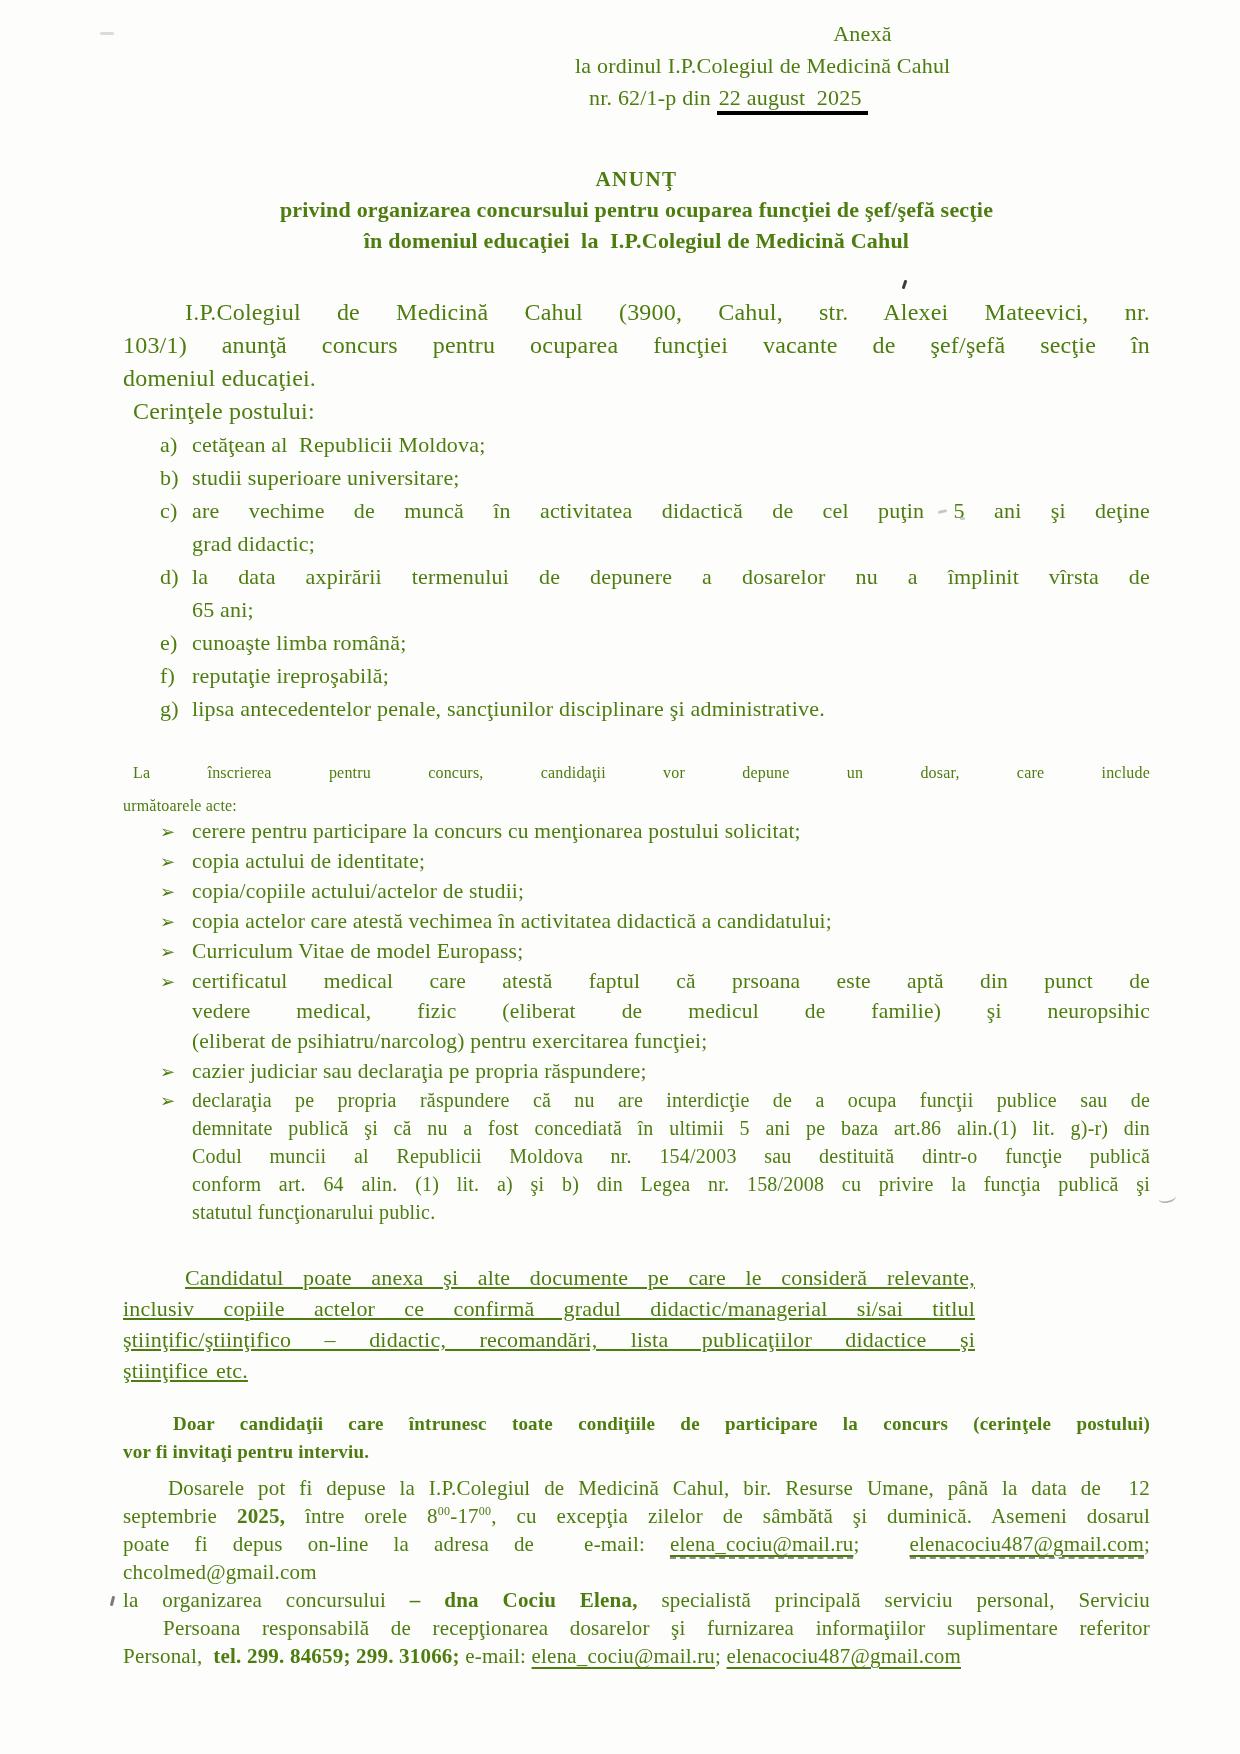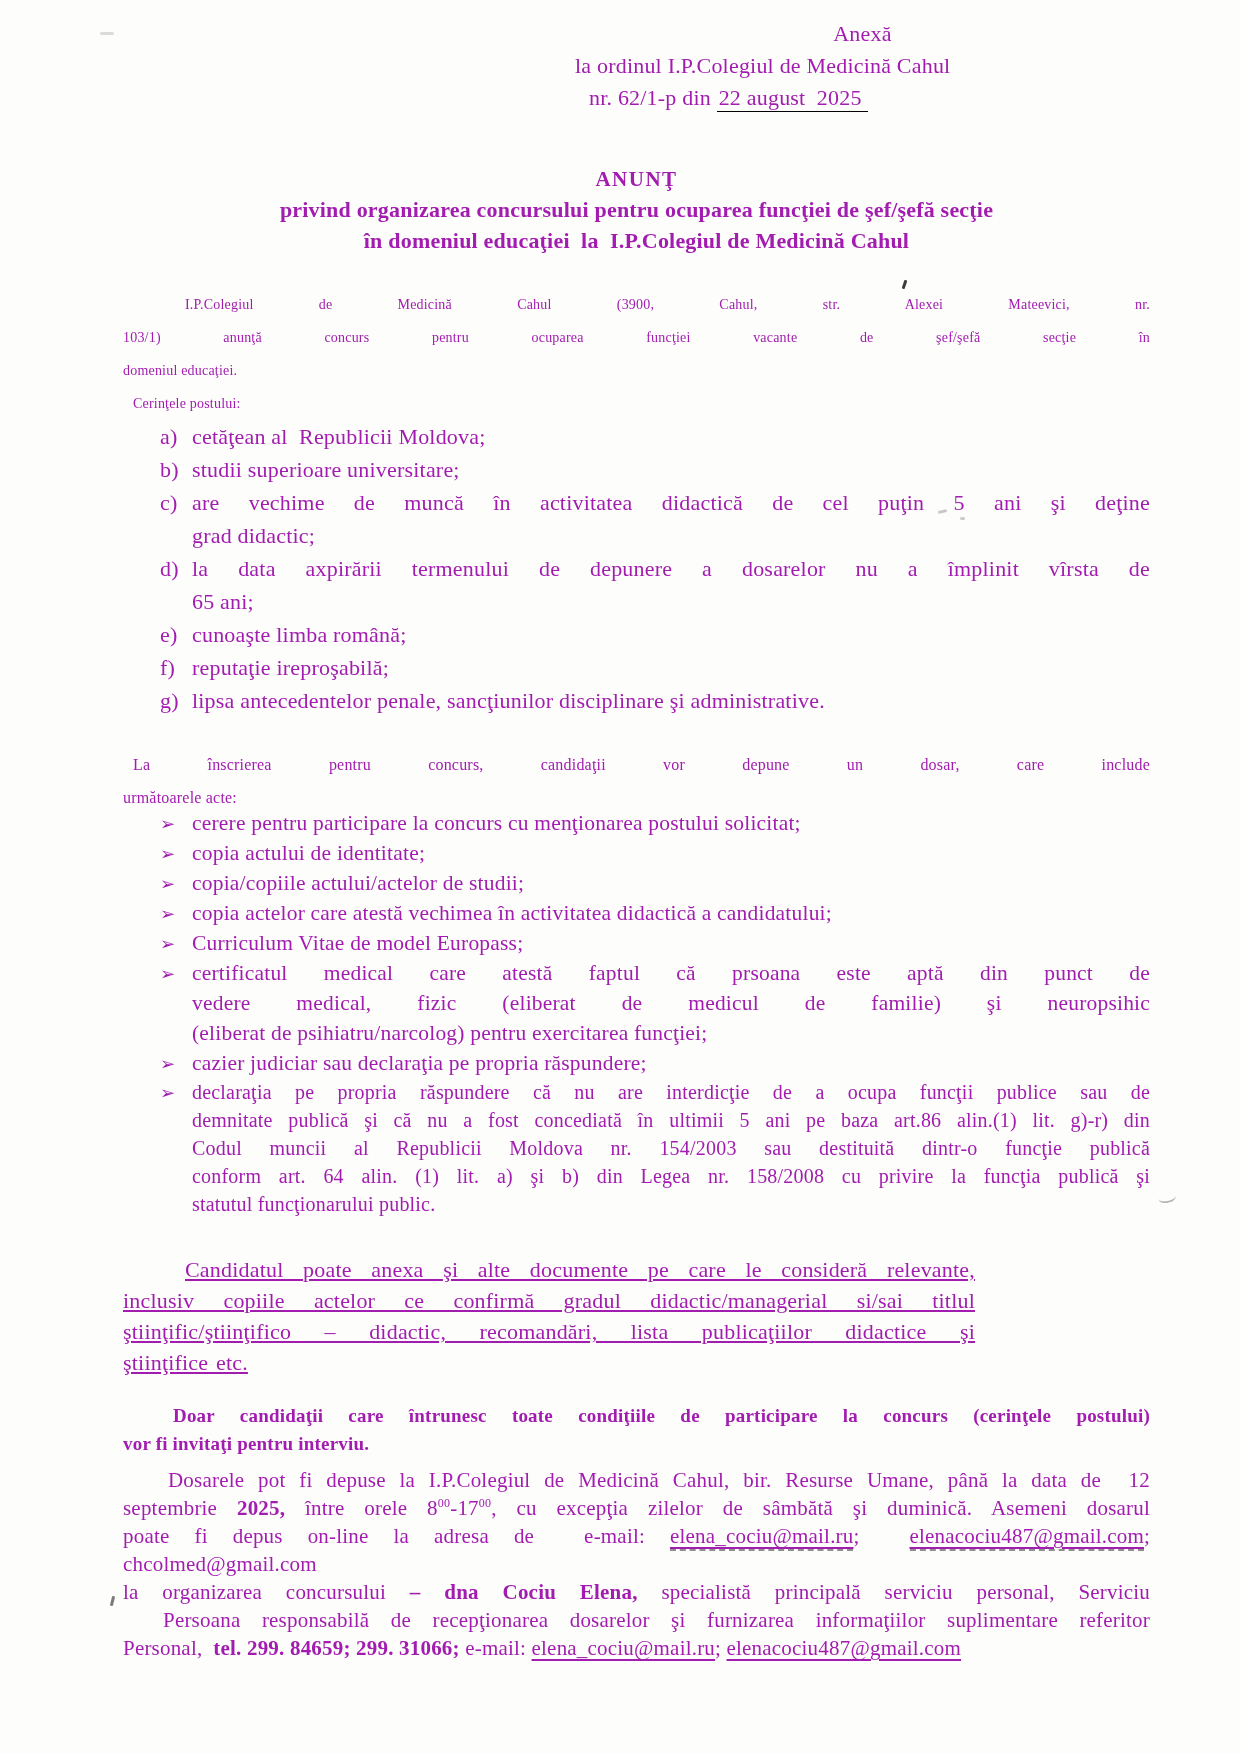--- a/index.html
+++ b/index.html
@@ -2,41 +2,41 @@
 <html><head>
 <meta charset="utf-8">
 <style>
   html,body{margin:0;padding:0;background:#e8e8e8;}
   .page{
     position:relative;
     width:1240px;height:1754px;
     background:#fdfdfc;
     box-sizing:border-box;
     padding:18px 90px 0 123px;
-    color:#a21caf;
+    color:#4d7c0f;
     font-family:"Liberation Serif","DejaVu Serif",serif;
     overflow:hidden;
   }
   .ln,.jl{min-height:1em;}
   .jl{text-align:justify;text-align-last:justify;}
   .c{text-align:center;}
   .b{font-weight:bold;}
   .u{text-decoration:underline;text-underline-offset:4px;text-decoration-thickness:1.5px;}
   .ud{text-decoration:underline;text-underline-offset:4px;text-decoration-thickness:1.5px;border-bottom:2px dashed #8f8f8f;padding-bottom:1px;}
   sup{font-size:12px;vertical-align:super;line-height:0;}
 
   .annex{width:575px;margin-left:auto;font-size:22px;line-height:32px;letter-spacing:.2px;}
   .annex .l3{padding-left:14px;}
-  .date-underline{border-bottom:1px solid #000000;padding:0 6px 1px 2px;}
+  .date-underline{border-bottom:4px solid #000000;padding:0 6px 1px 2px;}
 
   .title-block{margin-top:50px;text-align:center;}
   .title{font-size:21px;font-weight:bold;letter-spacing:1.5px;line-height:30px;}
   .subtitle{font-size:22px;font-weight:bold;line-height:31px;letter-spacing:.2px;}
 
-  .intro{margin-top:32px;font-size:14px;line-height:33px;letter-spacing:.2px;}
+  .intro{margin-top:40px;font-size:24px;line-height:33px;letter-spacing:.2px;}
   .ind62{text-indent:62px;}
   .ind50{text-indent:50px;}
   .ind45{text-indent:45px;}
   .ind40{text-indent:40px;}
   .ind10{text-indent:10px;}
 
   .req-list{font-size:22px;line-height:33px;letter-spacing:.2px;}
   .req-item{display:flex;padding-left:37px;}
   .req-item .marker{flex:0 0 32px;}
   .req-item .lines{flex:1;min-width:0;}

